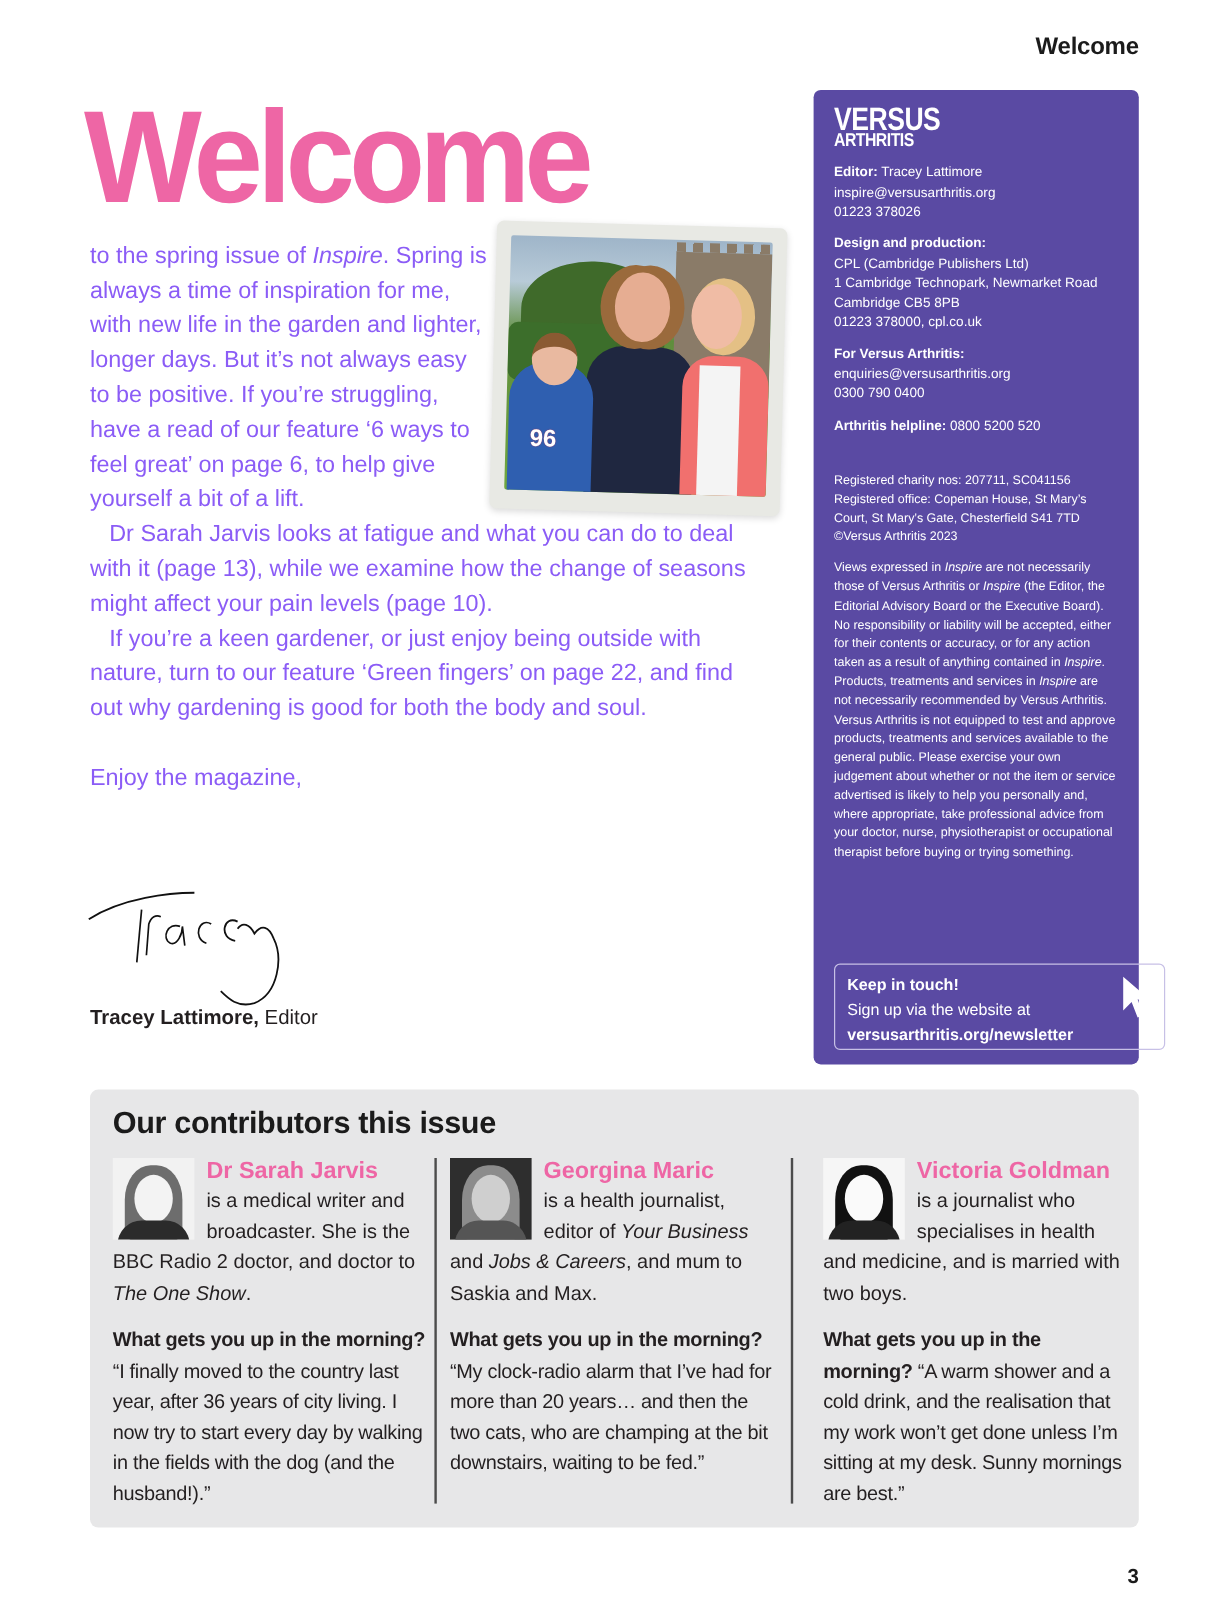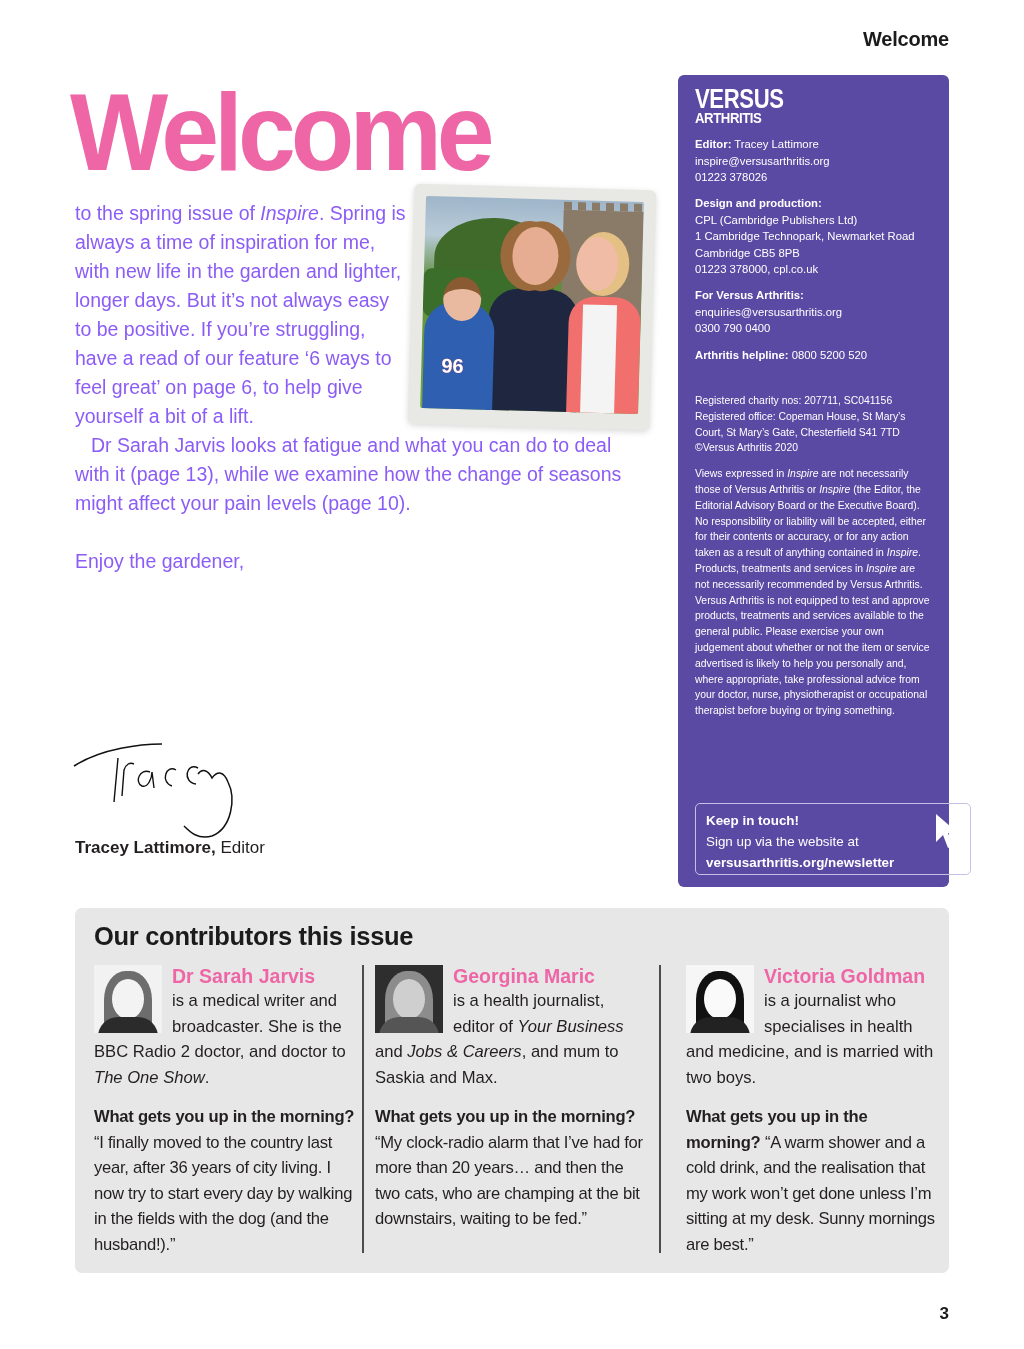--- a/index.html
+++ b/index.html
@@ -88,21 +88,22 @@
     <div class="p-girl-head"></div>
     <div class="p-boy"></div>
     <div class="p-boy-head"></div>
     <span class="jersey-num">96</span>
   </div>
 </div>
 
 <div class="intro">
   <p class="narrow"><span>to the spring issue of </span><i>Inspire</i><span>. Spring is always a time of inspiration for me, with new life in the garden and lighter, longer days. But it’s not always easy to be positive. If you’re struggling, have a read of our feature ‘6 ways to feel great’ on page 6, to help give yourself a bit of a lift.</span></p>
   <p class="wide">Dr Sarah Jarvis looks at fatigue and what you can do to deal with it (page 13), while we examine how the change of seasons might affect your pain levels (page 10).</p>
-  <p class="sign-off">Enjoy the gardener,</p>
+  <p class="wide">If you’re a keen gardener, or just enjoy being outside with nature, turn to our feature ‘Green fingers’ on page 22, and find out why gardening is good for both the body and soul.</p>
+  <p class="sign-off">Enjoy the magazine,</p>
 </div>
 
 <svg class="signature" viewBox="0 0 200 110">
   <path d="M2 28 C 30 10, 70 6, 90 6" fill="none" stroke="#111" stroke-width="1.6"></path>
   <path d="M42 64 L 46 20" fill="none" stroke="#111" stroke-width="1.4"></path>
   <path d="M50 58 L 52 32 C 54 26, 58 24, 62 26" fill="none" stroke="#111" stroke-width="1.4"></path>
   <path d="M78 34 C 68 30, 62 44, 70 48 C 76 50, 80 40, 80 34 L 82 50" fill="none" stroke="#111" stroke-width="1.4"></path>
   <path d="M104 32 C 94 26, 88 44, 100 48" fill="none" stroke="#111" stroke-width="1.4"></path>
   <path d="M126 30 C 114 24, 110 44, 124 46 M 126 36 C 130 30, 136 32, 140 40 C 146 32, 152 34, 156 44 C 164 60, 160 90, 140 98 C 126 102, 118 94, 112 88" fill="none" stroke="#111" stroke-width="1.5"></path>
 </svg>
@@ -131,21 +132,21 @@
     <span>enquiries@versusarthritis.org</span><br>
     <span>0300 790 0400</span>
   </div>
   <div class="info-block">
     <b>Arthritis helpline:</b><span> 0800 5200 520</span>
   </div>
   <div class="info-gap"></div>
   <div class="info-block info-small">
     <span>Registered charity nos: 207711, SC041156</span><br>
     <span>Registered office: Copeman House, St Mary’s Court, St Mary’s Gate, Chesterfield S41 7TD</span><br>
-    <span>©Versus Arthritis 2020</span>
+    <span>©Versus Arthritis 2023</span>
   </div>
   <div class="info-block info-small" style="">
     <span>Views expressed in </span><i>Inspire</i><span> are not necessarily those of Versus Arthritis or </span><i>Inspire</i><span> (the Editor, the Editorial Advisory Board or the Executive Board). No responsibility or liability will be accepted, either for their contents or accuracy, or for any action taken as a result of anything contained in </span><i>Inspire</i><span>. Products, treatments and services in </span><i>Inspire</i><span> are not necessarily recommended by Versus Arthritis. Versus Arthritis is not equipped to test and approve products, treatments and services available to the general public. Please exercise your own judgement about whether or not the item or service advertised is likely to help you personally and, where appropriate, take professional advice from your doctor, nurse, physiotherapist or occupational therapist before buying or trying something.</span>
   </div>
   <div class="keep-box">
     <b>Keep in touch!</b><br>
     <span>Sign up via the website at</span><br>
     <b>versusarthritis.org/newsletter</b>
     <svg class="cursor-icon" viewBox="0 0 28 40">
       <path d="M2 2 L 2 30 L 9 23 L 14 36 L 19 34 L 14 21 L 24 21 Z" fill="#ffffff"></path>

